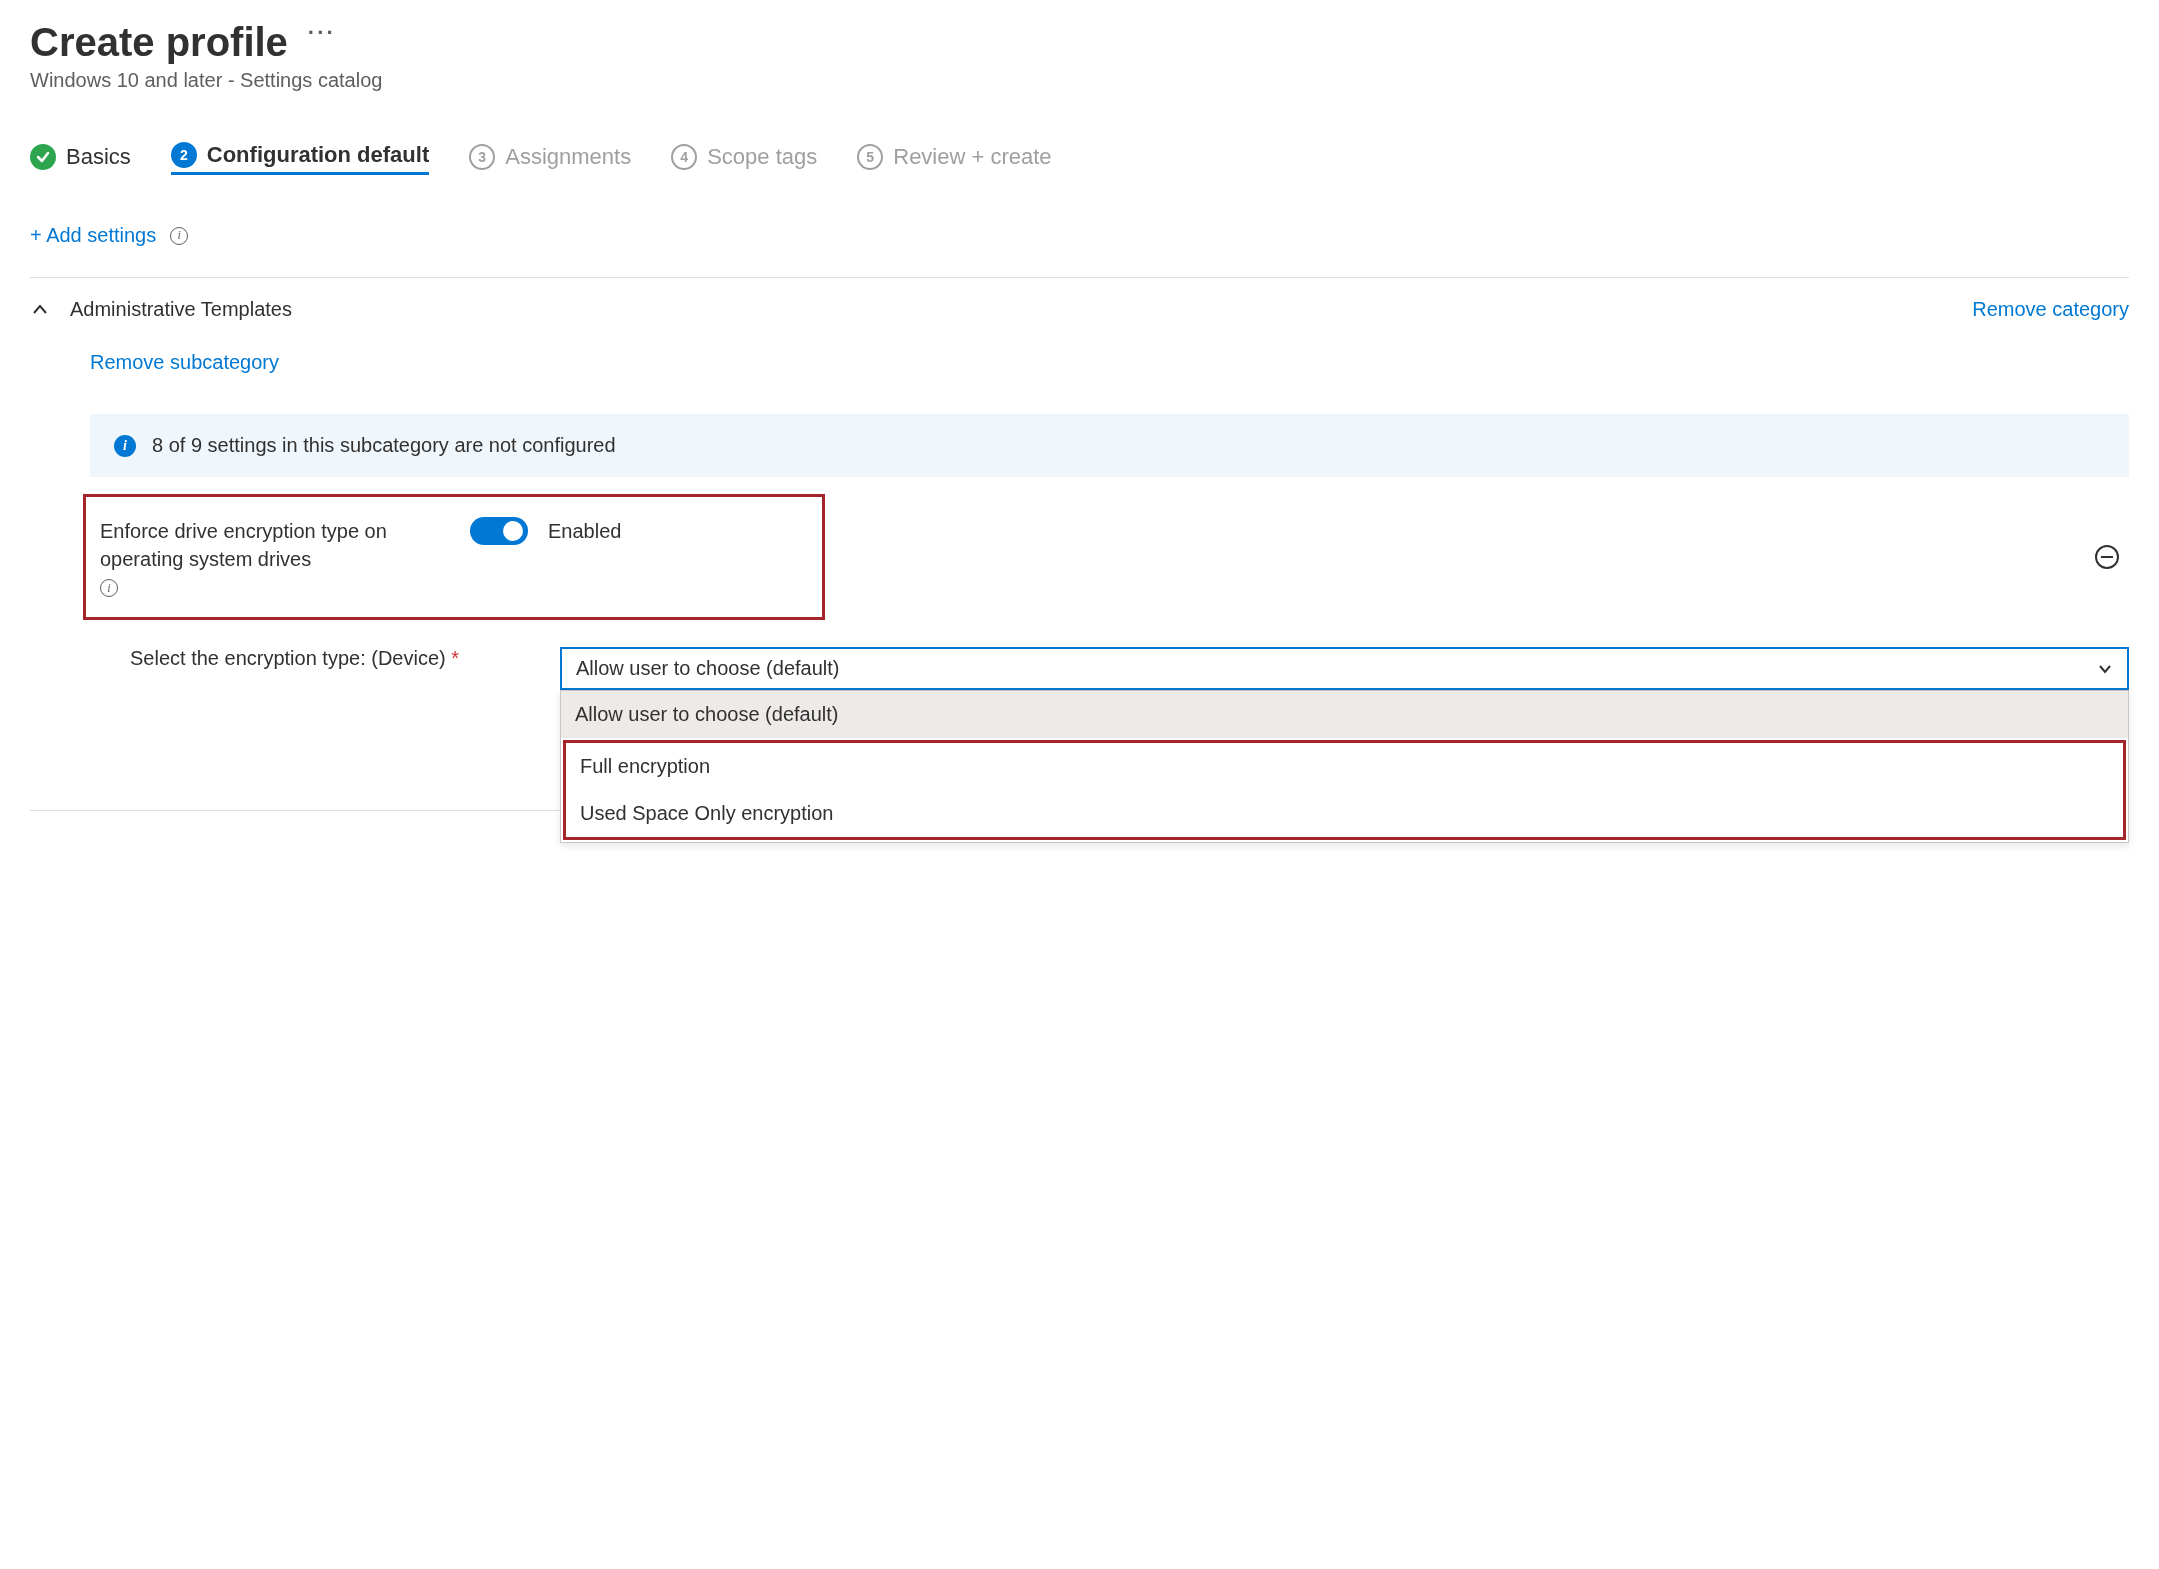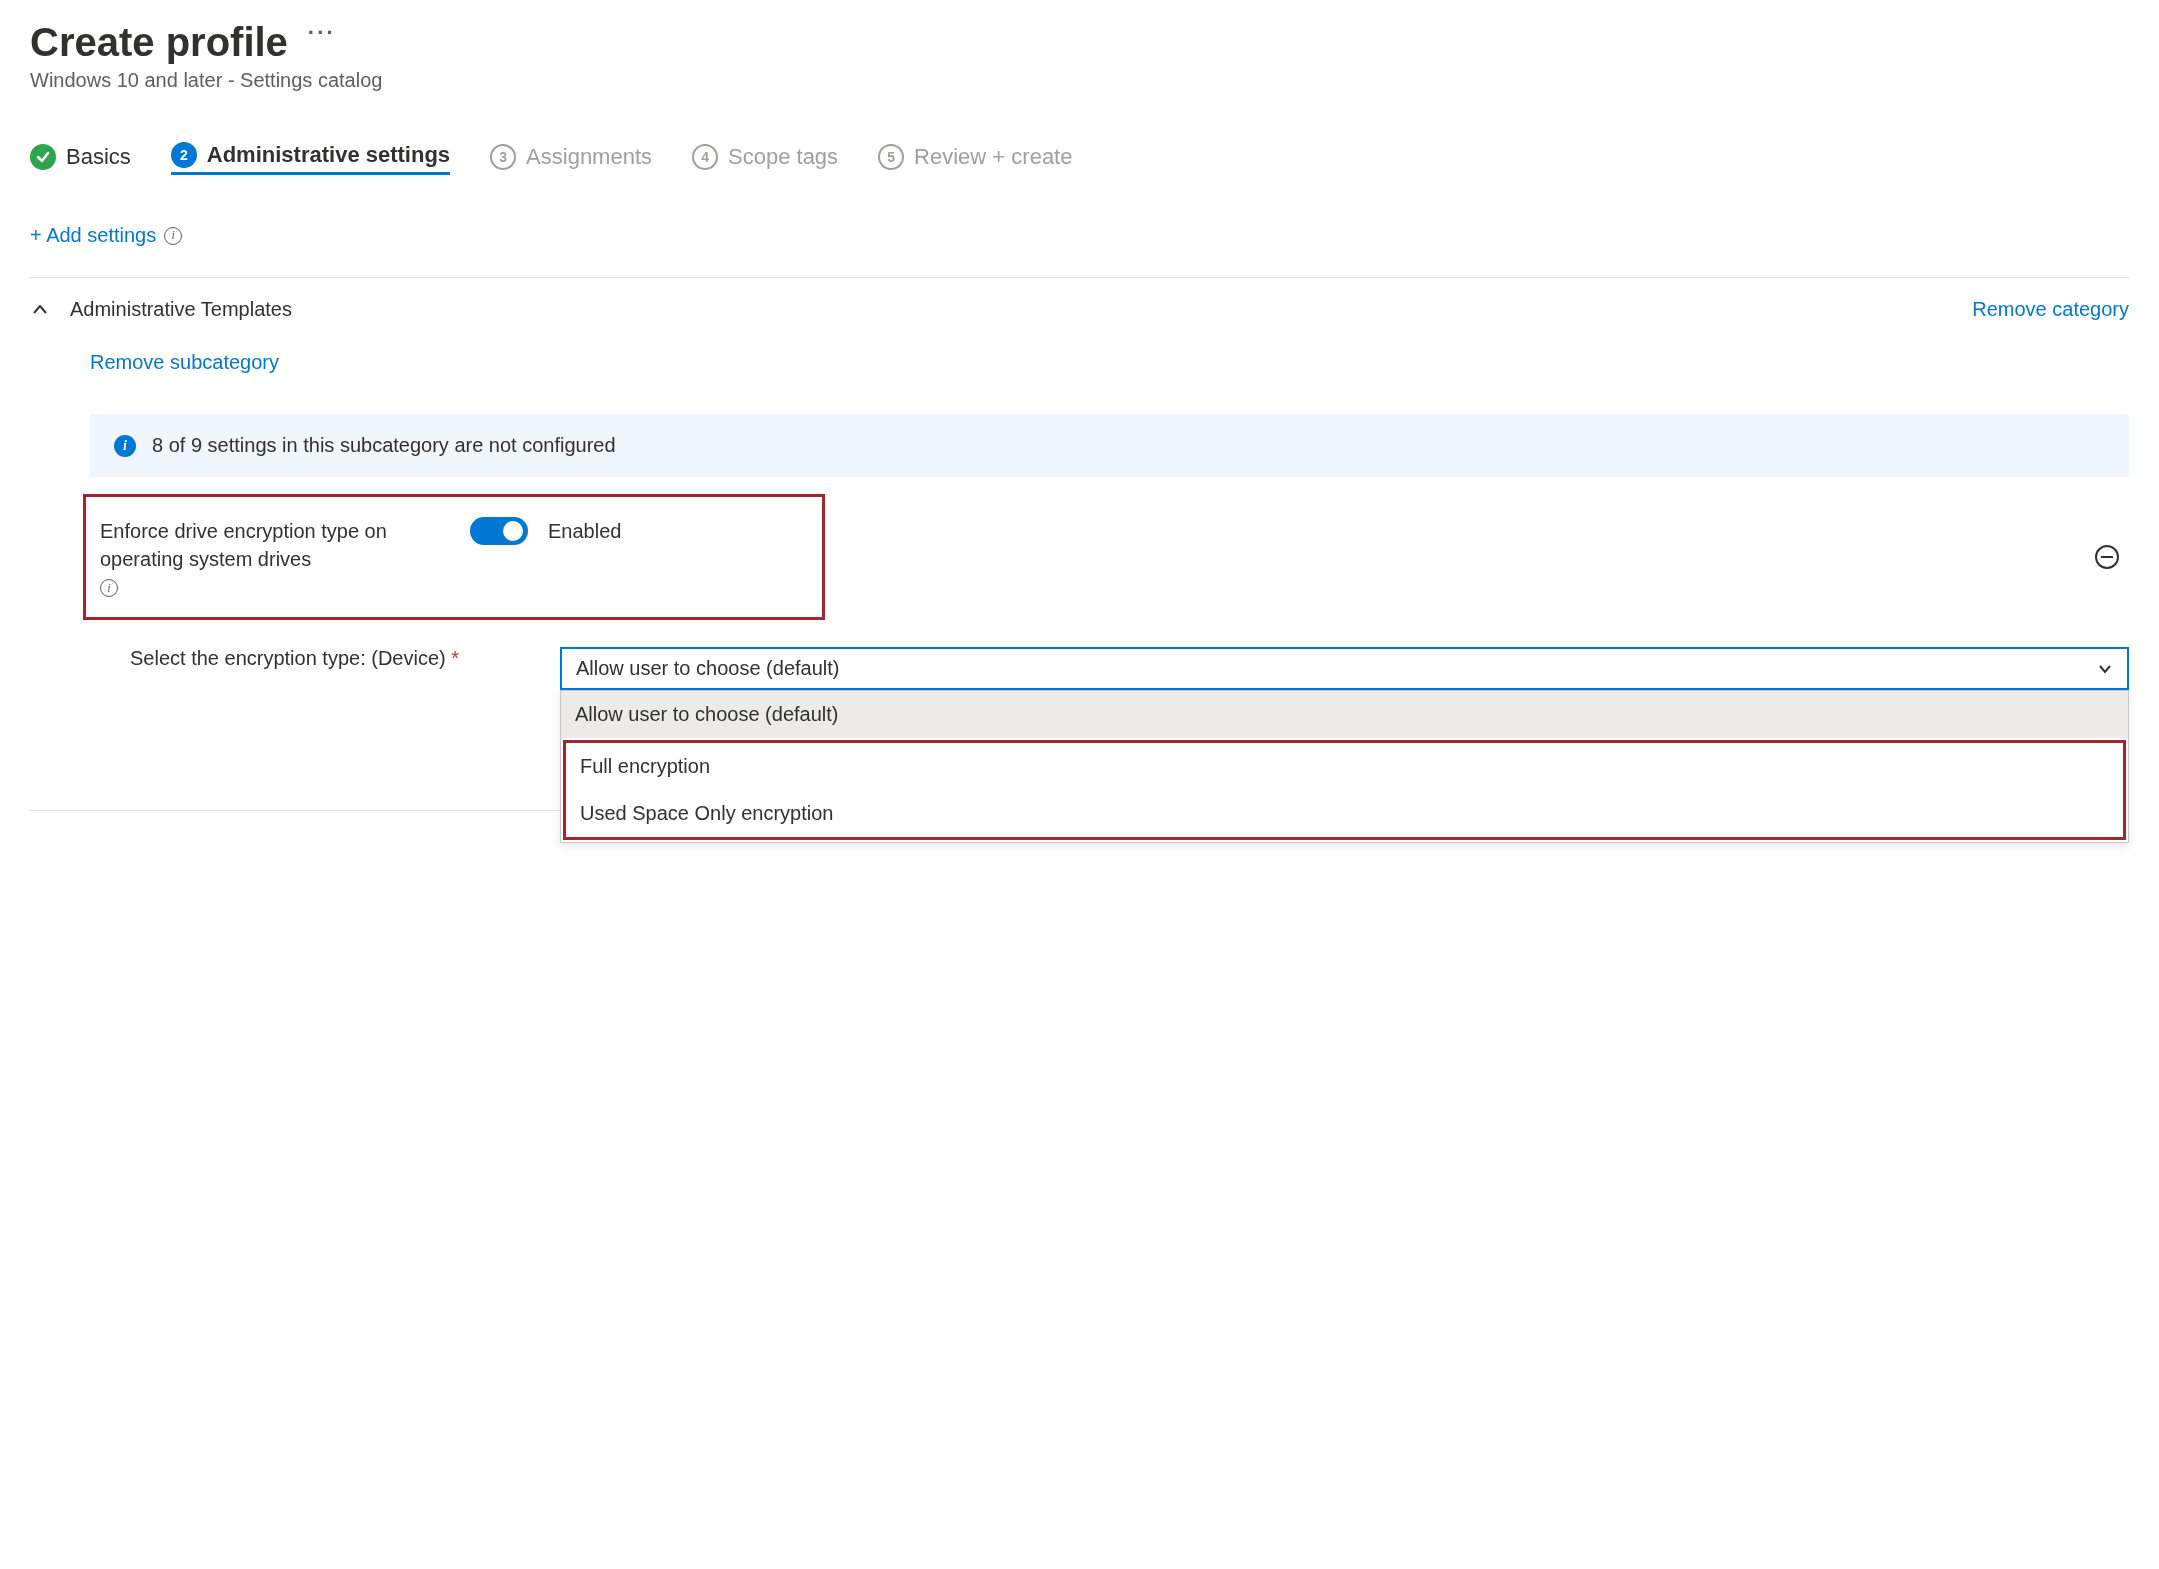--- a/index.html
+++ b/index.html
@@ -75,21 +75,21 @@
   }
   .step-label { font-size: 22px; }
   .step.active .step-label { color: #323130; font-weight: 600; }
   .step.pending .step-label { color: #a19f9d; }
   .step.done .step-label { color: #323130; }
   .add-settings {
     color: #0078d4;
     font-size: 20px;
     display: flex;
     align-items: center;
-    gap: 8px;
+    gap: 14px;
     cursor: pointer;
     margin-bottom: 30px;
   }
   .info-circle {
     width: 18px;
     height: 18px;
     border: 1px solid #605e5c;
     border-radius: 50%;
     display: inline-flex;
     align-items: center;
@@ -288,21 +288,21 @@
   <div class="step done">
     <span class="step-icon done">
       <svg width="14" height="14" viewBox="0 0 14 14">
           <path d="M2 7 L6 11 L12 3" stroke="#fff" stroke-width="2.5" fill="none" stroke-linecap="round" stroke-linejoin="round"></path>
         </svg>
     </span>
     <span class="step-label">Basics</span>
   </div>
   <div class="step active">
     <span class="step-icon current">2</span>
-    <span class="step-label">Administrative settings</span>
+    <span class="step-label">Configuration default</span>
   </div>
   <div class="step pending">
     <span class="step-icon pending">3</span>
     <span class="step-label">Assignments</span>
   </div>
   <div class="step pending">
     <span class="step-icon pending">4</span>
     <span class="step-label">Scope tags</span>
   </div>
   <div class="step pending">

